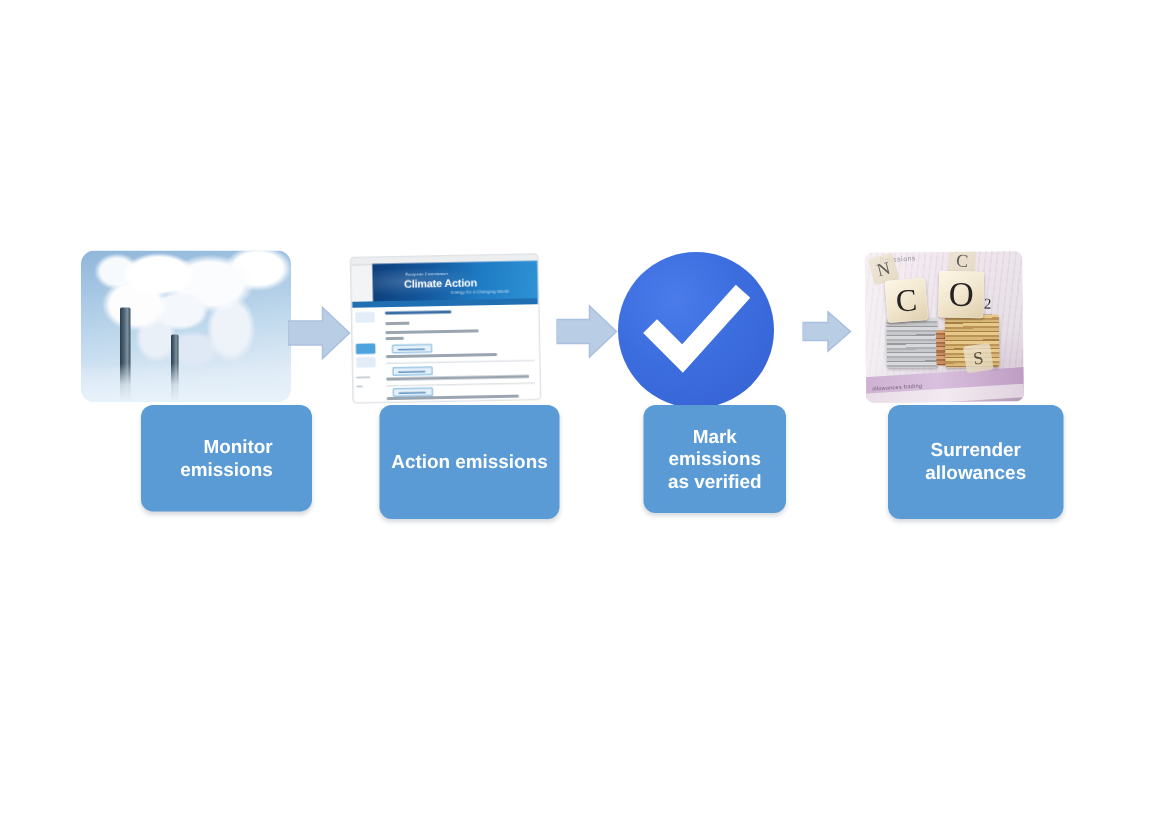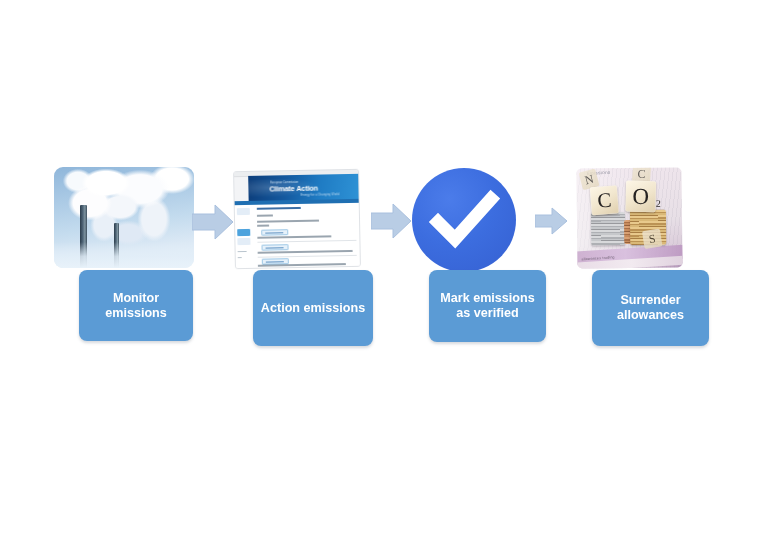--- a/index.html
+++ b/index.html
@@ -344,23 +344,23 @@
     line-height: 15px;
     text-align: center;
     display: flex;
     align-items: center;
     justify-content: center;
     box-shadow: 0 2px 3px rgba(120,130,145,.30);
     padding: 0 6px;
     box-sizing: border-box;
     white-space: pre-line;
   }
-  .cap1 { left: 79px;  top: 270px; width: 114px; height: 71px; }
+  .cap1 { left: 94px;  top: 270px; width: 114px; height: 71px; text-align: right; }
   .cap2 { left: 253px; top: 270px; width: 120px; height: 76px; }
-  .cap3 { left: 429px; top: 270px; width: 117px; height: 72px; }
+  .cap3 { left: 429px; top: 270px; width: 95px; height: 72px; }
   .cap4 { left: 592px; top: 270px; width: 117px; height: 76px; }
 
   
   .arrow {
     position: absolute;
   }
   .arrow svg { display: block; }
   .arr1 { left: 192px; top: 203px; }
   .arr2 { left: 371px; top: 202px; }
   .arr3 { left: 535px; top: 206px; }

